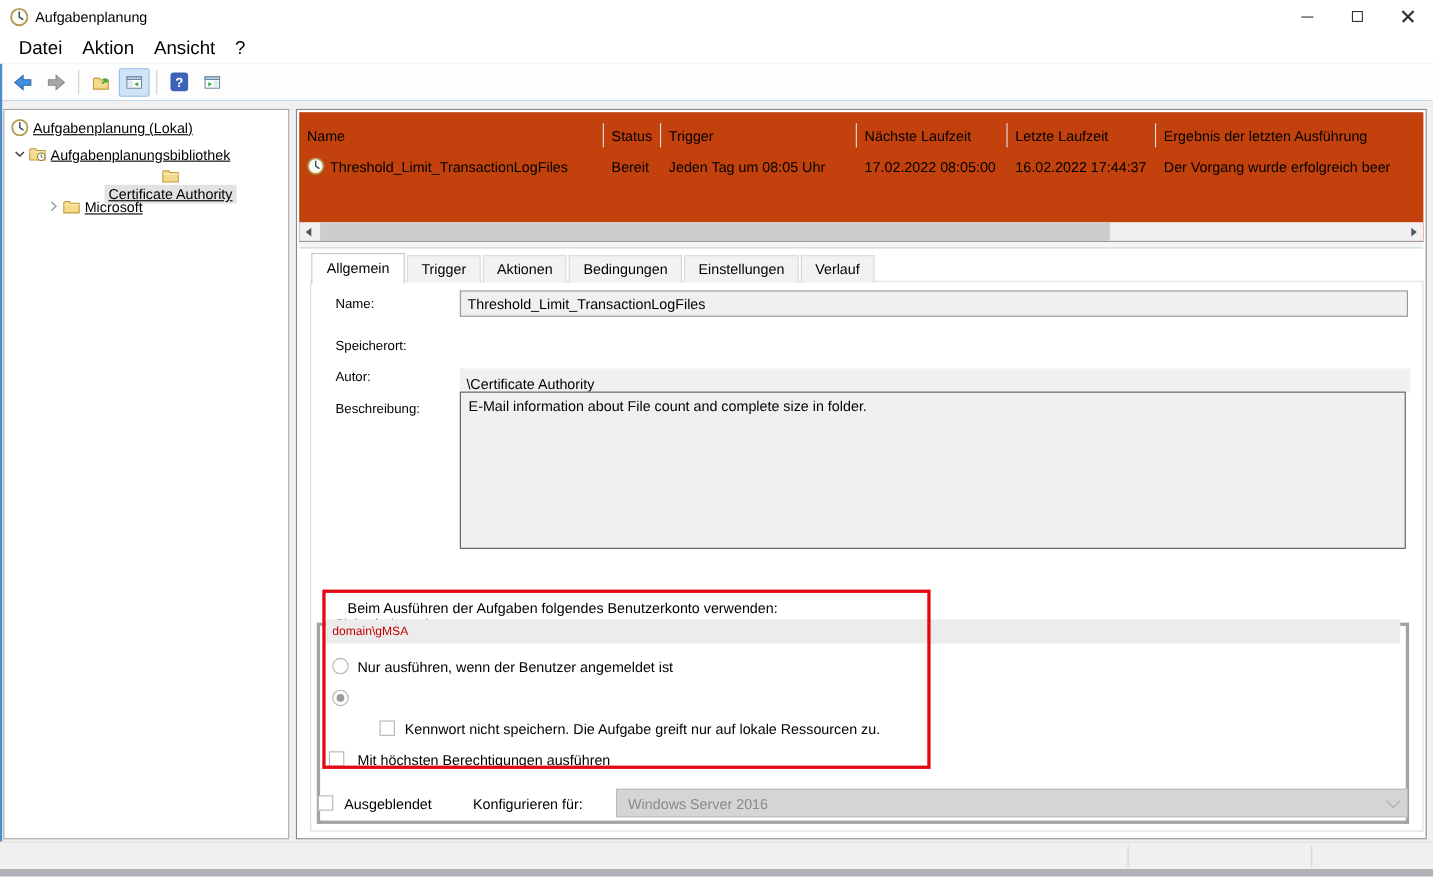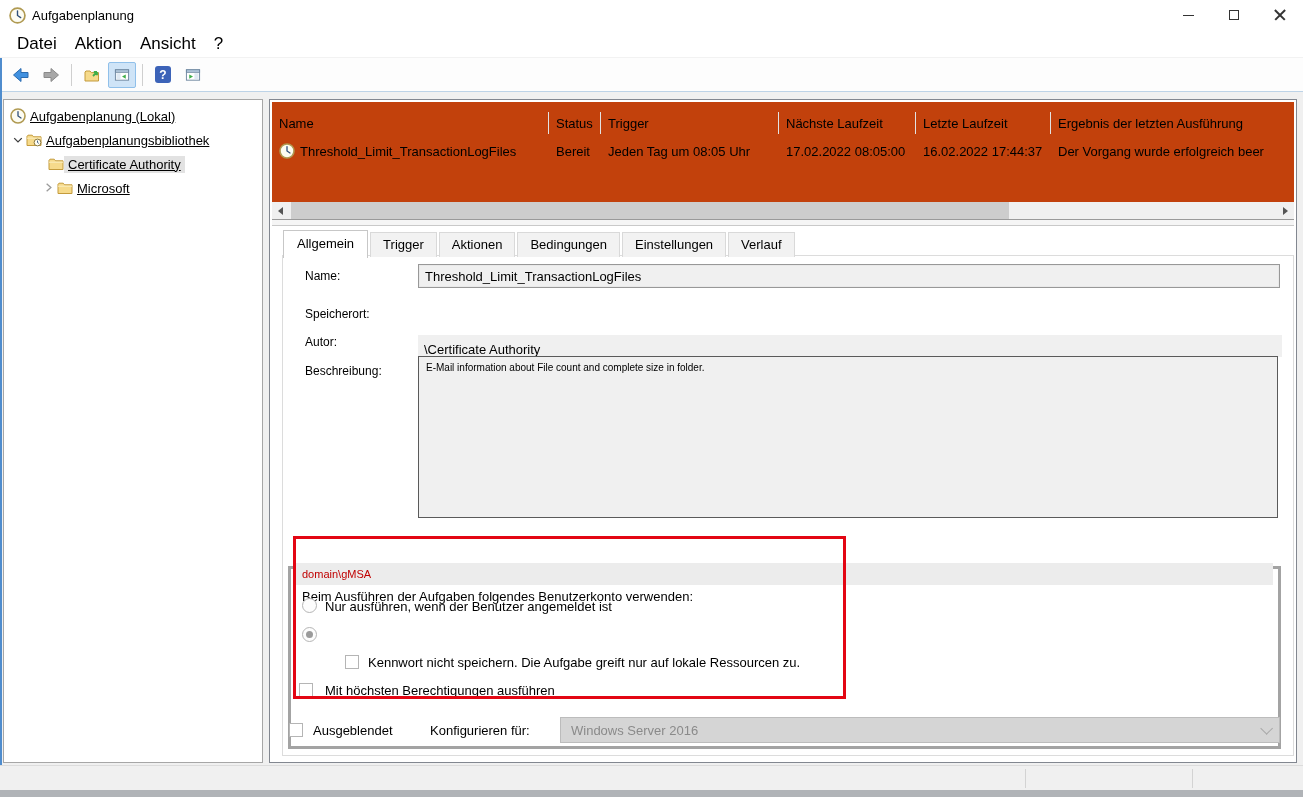--- a/index.html
+++ b/index.html
@@ -38,21 +38,21 @@
   .main-bg { position:absolute; left:0; top:92px; width:100%; height:673px; background:#f0f0f0; }
   .left-edge { position:absolute; left:0; top:58px; width:2px; height:732px; background:#4f8ccd; }
 
   
   .tree-panel { position:absolute; left:3px; top:99px; width:260px; height:664px; background:#fff; border:1px solid #a6a6a6; padding-top:4px; font-size:13px; }
   .tree-row { display:flex; align-items:center; height:24px; white-space:nowrap; }
   .tree-row .tw { flex:0 0 auto; }
   .expander { width:16px; height:16px; display:flex; align-items:center; justify-content:center; }
   .tree-label { padding:1px 4px;text-decoration:underline; }
   .tree-label.selected { background:#e2e2e2; }
-  .ind1 { padding-left:6px; } .ind2 { padding-left:37px; } .ind3 { padding-left:44px; }
+  .ind1 { padding-left:6px; } .ind2 { padding-left:37px; } .ind3 { padding-left:44px;flex-direction:column; }
 
   
   .content-panel { position:absolute; left:269px; top:99px; width:1028px; height:664px; background:#fff; border:1px solid #828790; padding:2px; }
 
   
   .list-region { position:relative; height:118px; border-bottom:1px solid #9a9a9a; background:#c2410c; overflow:hidden; }
   .lh-row, .lr-row { display:flex; align-items:center; }
   .lh-row { height:30px; margin-top:6px; }
   .lr-row { height:26px; }
   .lcell { padding-left:7px; overflow:hidden; white-space:nowrap; flex:0 0 auto; }
@@ -75,27 +75,27 @@
   
   .tabstrip { position:relative; height:29px; padding-left:11px; padding-top:4px; background:#fff; z-index:2; }
   .tab { display:inline-block; padding:4px 12px 5px; font-size:13px; border:1px solid #d9d9d9; border-bottom:none; background:#f2f2f2; margin-right:2px; position:relative; top:1px; }
   .tab.active { background:#fff; padding:5px 13px 7px; top:0; z-index:3; border-color:#c7c7c7; }
 
   
   .tabpage { position:relative; margin-left:10px; width:1012px; height:501px; border:1px solid #dcdcdc; background:#fff; z-index:1; }
   .flabel { position:absolute; left:22px; font-size:12px; }
   .field-name { position:absolute; left:135px; top:8px; width:862px; height:24px; background:#f0f0f0; border:1px solid #989898; display:flex; align-items:center; padding-left:6px; box-shadow: inset 0 0 0 1px #e9e9e9; }
   .field-loc { position:absolute; left:135px; top:45px; width:864px; height:22px; background:#f0f0f0; display:flex; align-items:flex-end; padding-left:6px;margin-top:34px; }
-  .field-desc { position:absolute; left:135px; top:100px; width:860px; height:162px; background:#f0f0f0; border:1px solid #5a5a5a; padding:5px 7px; font-size:10px; }
+  .field-desc { position:absolute; left:135px; top:100px; width:860px; height:143px; background:#f0f0f0; border:1px solid #5a5a5a; padding:5px 7px; font-size:13px; }
 
   
   .sec-group { position:absolute; left:5px; top:262px; width:993px; height:183px; border:3px solid #a3a3a3;margin-top:48px; }
   .sec-legend { position:absolute; left:8px; top:-9px; background:#fff; padding:0 5px; font-size:13px; }
   .red-box { position:absolute; left:10px; top:280px; width:553px; height:163px; border:3px solid #e30613; z-index:4; pointer-events:none; }
-  .sec-prompt { position:absolute; left:19px; top:289px; font-size:13px;margin-top:44px; }
+  .sec-prompt { position:absolute; left:33px; top:289px; font-size:13px; }
   .account-strip { position:absolute; left:13px; top:307px; width:977px; height:22px; background:#ececec; display:flex; align-items:center; padding-left:6px; }
   .account-text { font-size:11px; color:#c00000; }
   .radio { position:absolute; width:15px; height:15px; border:1px solid #b5b5b5; border-radius:50%; background:#fdfdfd; }
   .radio.sel::after { content:""; position:absolute; left:3px; top:3px; width:7px; height:7px; border-radius:50%; background:#9b9b9b; }
   .checkbox { position:absolute; width:14px; height:14px; border:1px solid #b5b5b5; background:#fff; }
   .ctl-label { position:absolute; font-size:13px; }
 
   
   .foot-check { left:6px; top:467px; }
   .dropdown { position:absolute; left:277px; top:461px; width:720px; height:26px; background:#d5d5d5; border:1px solid #bcbcbc; display:flex; align-items:center; padding:0 10px; color:#8a8a8a; }

